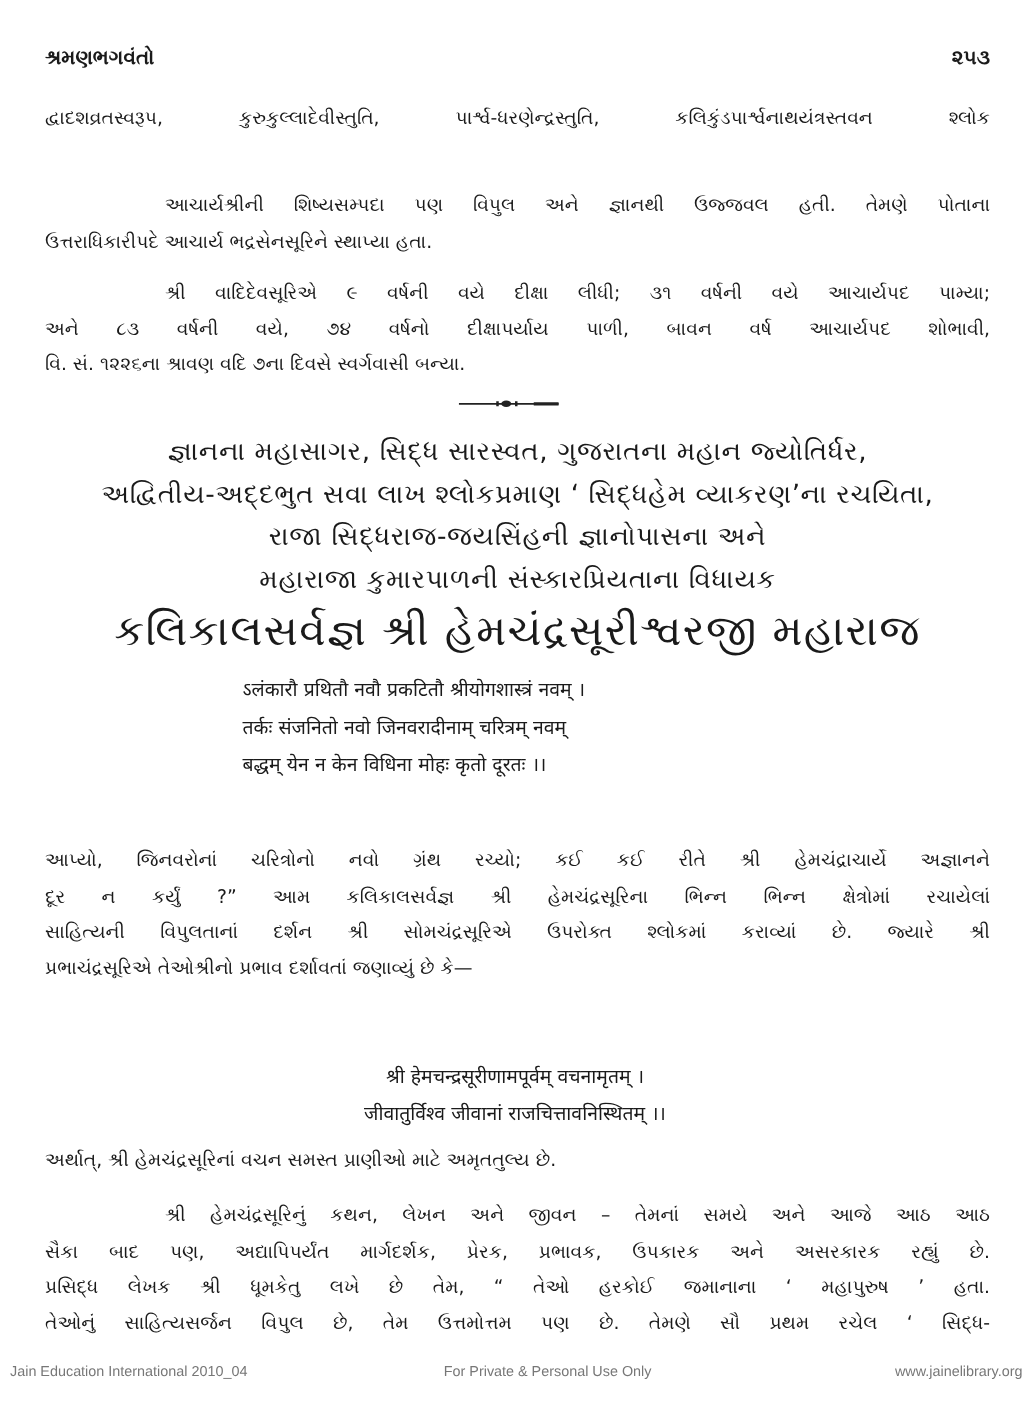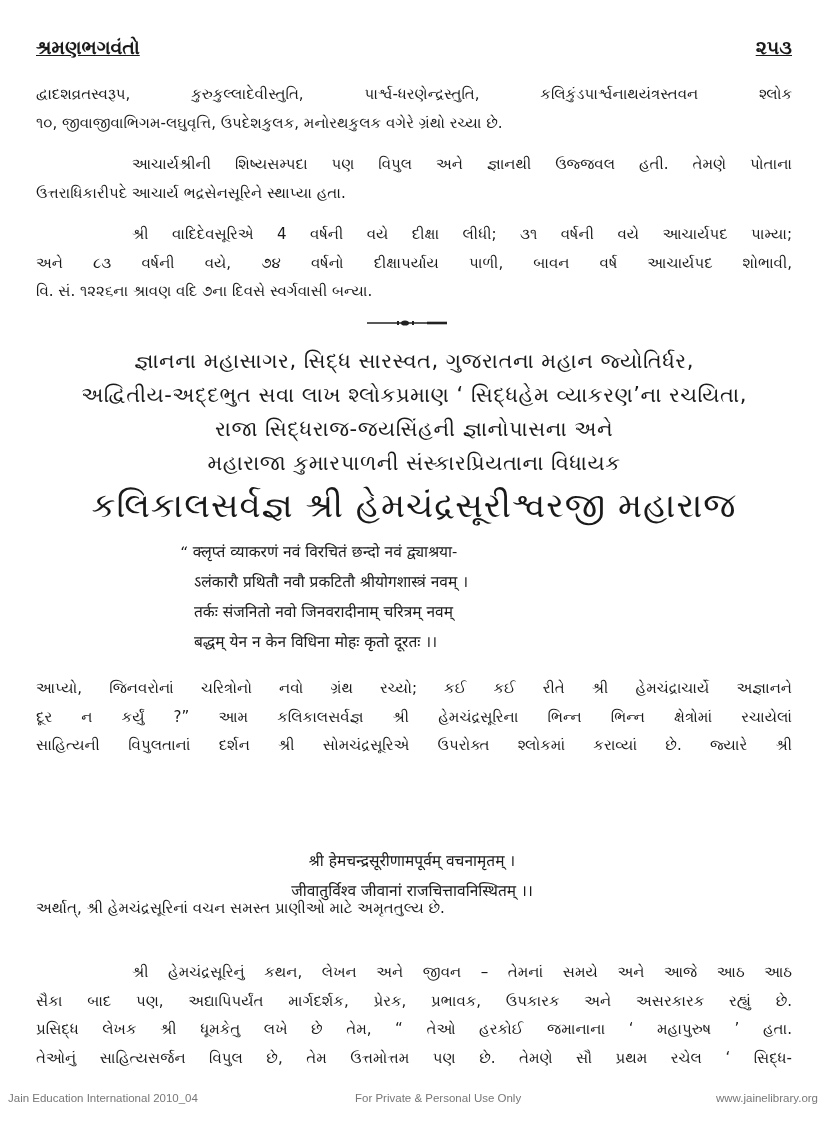--- a/index.html
+++ b/index.html
@@ -5,21 +5,21 @@
     html, body { margin: 0; padding: 0; background: #ffffff; }
     body {
       width: 828px; height: 1122px; position: relative; overflow: hidden;
       color: #1a1a1a;
       font-family: "DejaVu Sans", sans-serif;
     }
     .page { position: absolute; left: 0; top: 0; width: 828px; height: 1122px; }
     .running-head {
       position: absolute; top: 36px; left: 36px; right: 36px;
       display: flex; justify-content: space-between; align-items: center;
-      font-size: 19px; font-weight: bold; text-decoration: underline;
+      font-size: 16px; font-weight: bold;
     }
     .block { position: absolute; left: 36px; right: 36px; }
     .para {
       font-size: 15px; line-height: 28.5px; text-align: justify;
       margin: 0;
     }
     .para .line { display: block; text-align: justify; text-align-last: justify; white-space: nowrap; }
     .para .line.last { text-align-last: left; }
     .indent { padding-left: 96px; }
     .divider {
@@ -51,34 +51,33 @@
 <div class="page">
 
   <div class="running-head">
     <span>શ્રમણભગવંતો</span>
     <span>૨૫૩</span>
   </div>
 
   <div class="block" style="top:80px;">
     <p class="para">
       <span class="line">દ્વાદશવ્રતસ્વરૂપ, કુરુકુલ્લાદેવીસ્તુતિ, પાર્શ્વ-ધરણેન્દ્રસ્તુતિ, કલિકુંડપાર્શ્વનાથયંત્રસ્તવન શ્લોક</span>
-      <span class="line last">૧૦, જીવાજીવાભિગમ-લઘુવૃત્તિ, ઉપદેશકુલક, મનોરથકુલક વગેરે ગ્રંથો રચ્યા છે.</span>
     </p>
   </div>
 
   <div class="block" style="top:150px;">
     <p class="para">
       <span class="line indent">આચાર્યશ્રીની શિષ્યસમ્પદા પણ વિપુલ અને જ્ઞાનથી ઉજ્જવલ હતી. તેમણે પોતાના</span>
       <span class="line last">ઉત્તરાધિકારીપદે આચાર્ય ભદ્રસેનસૂરિને સ્થાપ્યા હતા.</span>
     </p>
   </div>
 
   <div class="block" style="top:220px;">
     <p class="para">
-      <span class="line indent">શ્રી વાદિદેવસૂરિએ 4 વર્ષની વયે દીક્ષા લીધી; ૩૧ વર્ષની વયે આચાર્યપદ પામ્યા;</span>
+      <span class="line indent">શ્રી વાદિદેવસૂરિએ ૯ વર્ષની વયે દીક્ષા લીધી; ૩૧ વર્ષની વયે આચાર્યપદ પામ્યા;</span>
       <span class="line">અને ૮૩ વર્ષની વયે, ૭૪ વર્ષનો દીક્ષાપર્યાય પાળી, બાવન વર્ષ આચાર્યપદ શોભાવી,</span>
       <span class="line last">વિ. સં. ૧૨૨૬ના શ્રાવણ વદિ ૭ના દિવસે સ્વર્ગવાસી બન્યા.</span>
     </p>
   </div>
 
   <svg class="divider" viewBox="0 0 80 6">
     <line x1="0" y1="3" x2="80" y2="3" stroke="#222" stroke-width="1.4"></line>
     <line x1="60" y1="3" x2="80" y2="3" stroke="#222" stroke-width="2.6"></line>
     <rect x="30" y="1" width="2" height="4" fill="#222"></rect>
     <ellipse cx="38" cy="3" rx="4" ry="2.6" fill="#222"></ellipse>
@@ -88,40 +87,40 @@
   <div class="headline" style="top:344px;">
     <span class="line">જ્ઞાનના મહાસાગર, સિદ્ધ સારસ્વત, ગુજરાતના મહાન જ્યોતિર્ધર,</span>
     <span class="line">અદ્વિતીય-અદ્દભુત સવા લાખ શ્લોકપ્રમાણ ‘ સિદ્ધહેમ વ્યાકરણ’ના રચયિતા,</span>
     <span class="line">રાજા સિદ્ધરાજ-જયસિંહની જ્ઞાનોપાસના અને</span>
     <span class="line">મહારાજા કુમારપાળની સંસ્કારપ્રિયતાના વિધાયક</span>
   </div>
 
   <div class="big-title">કલિકાલસર્વજ્ઞ શ્રી હેમચંદ્રસૂરીશ્વરજી મહારાજ</div>
 
   <div class="verse" style="left:180px; top:537px;">
-    <span class="line">“ क्लृप्तं व्याकरणं नवं विरचितं छन्दो नवं द्व्याश्रया-</span>
     <span class="line" style="padding-left:14px;">ऽलंकारौ प्रथितौ नवौ प्रकटितौ श्रीयोगशास्त्रं नवम् ।</span>
     <span class="line" style="padding-left:14px;">तर्कः संजनितो नवो जिनवरादीनाम् चरित्रम् नवम्</span>
     <span class="line" style="padding-left:14px;">बद्धम् येन न केन विधिना मोहः कृतो दूरतः ।।</span>
   </div>
 
   <div class="block" style="top:674px;">
     <p class="para">
       <span class="line">આપ્યો, જિનવરોનાં ચરિત્રોનો નવો ગ્રંથ રચ્યો; કઈ કઈ રીતે શ્રી હેમચંદ્રાચાર્યે અજ્ઞાનને</span>
       <span class="line">દૂર ન કર્યું ?” આમ કલિકાલસર્વજ્ઞ શ્રી હેમચંદ્રસૂરિના ભિન્ન ભિન્ન ક્ષેત્રોમાં રચાયેલાં</span>
       <span class="line">સાહિત્યની વિપુલતાનાં દર્શન શ્રી સોમચંદ્રસૂરિએ ઉપરોક્ત શ્લોકમાં કરાવ્યાં છે. જ્યારે શ્રી</span>
+      <span class="line last">પ્રભાચંદ્રસૂરિએ તેઓશ્રીનો પ્રભાવ દર્શાવતાં જણાવ્યું છે કે—</span>
     </p>
   </div>
 
   <div class="verse" style="left:0; right:4px; top:846px; text-align:center;">
     <span class="line">श्री हेमचन्द्रसूरीणामपूर्वम् वचनामृतम् ।</span>
     <span class="line">जीवातुर्विश्व जीवानां राजचित्तावनिस्थितम् ।।</span>
   </div>
 
-  <div class="block" style="top:894px;">
+  <div class="block" style="top:914px;">
     <p class="para">
       <span class="line last">અર્થાત્, શ્રી હેમચંદ્રસૂરિનાં વચન સમસ્ત પ્રાણીઓ માટે અમૃતતુલ્ય છે.</span>
     </p>
   </div>
 
   <div class="block" style="top:958px;">
     <p class="para">
       <span class="line indent">શ્રી હેમચંદ્રસૂરિનું કથન, લેખન અને જીવન – તેમનાં સમયે અને આજે આઠ આઠ</span>
       <span class="line">સૈકા બાદ પણ, અદ્યાપિપર્યંત માર્ગદર્શક, પ્રેરક, પ્રભાવક, ઉપકારક અને અસરકારક રહ્યું છે.</span>
       <span class="line">પ્રસિદ્ધ લેખક શ્રી ધૂમકેતુ લખે છે તેમ, “ તેઓ હરકોઈ જમાનાના ‘ મહાપુરુષ ’ હતા.</span>

